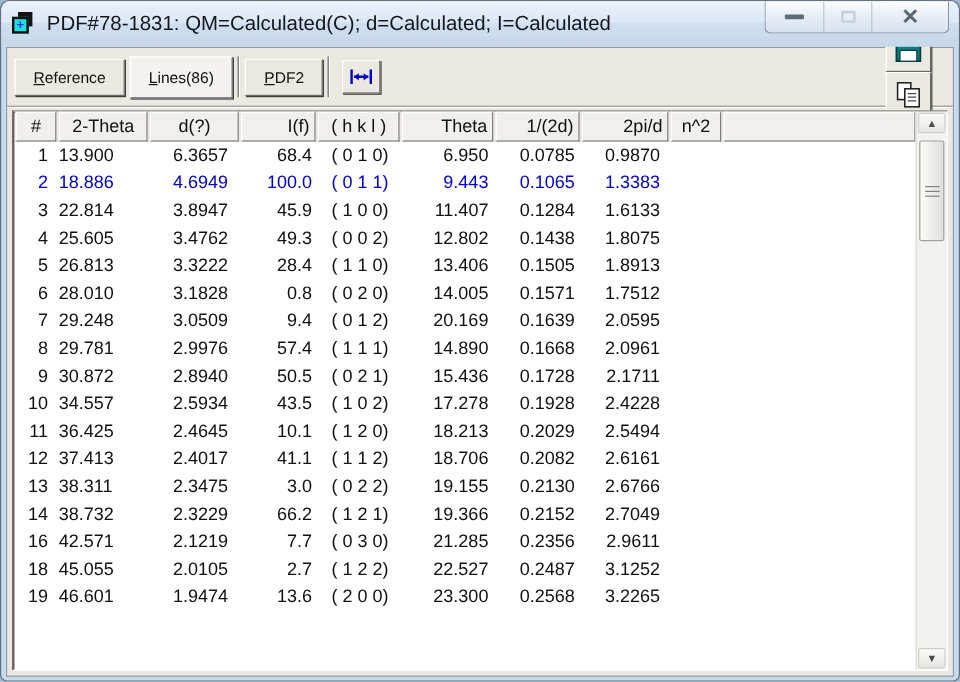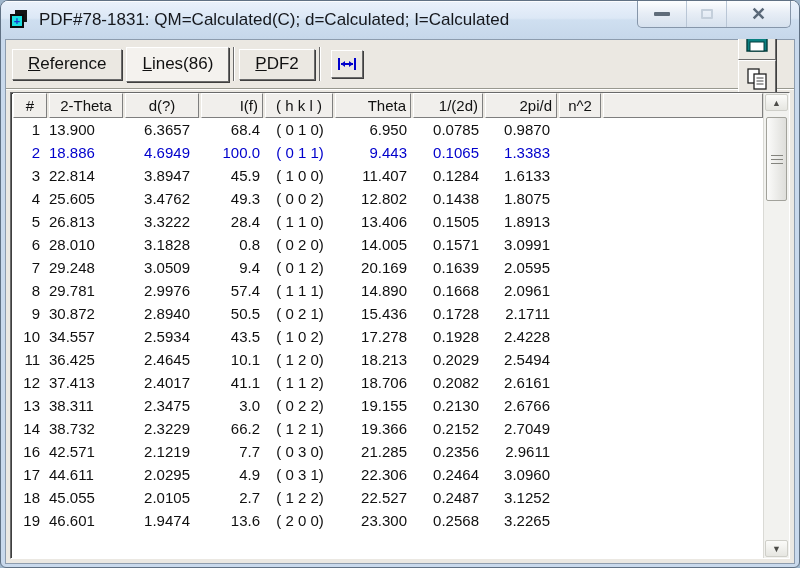--- a/index.html
+++ b/index.html
@@ -25,21 +25,21 @@
   .min-glyph{width:16px;height:4px;border:2px solid #5f6c7a;background:#eef3f9;border-radius:1px;}
   .max-glyph{width:12px;height:10px;border:2px solid #c4cfdb;border-radius:1px;}
   .close-glyph{font-size:18px;font-weight:bold;color:#5a6878;line-height:1;}
   
   .frame-body{margin:0 4px 4px 4px;height:525px;border:1px solid #8d9cae;background:#ebe8e2;
     display:flex;flex-direction:column;}
   
   .toolbar{height:49px;border-bottom:1px solid #98988f;box-shadow:0 1px 0 #ffffff;
     display:flex;align-items:center;padding:0 6px;}
   .tabbar{display:flex;align-items:center;height:100%;}
-  .tab{height:31px;display:flex;align-items:center;padding:0 15px;font-size:17px;color:#111;
+  .tab{height:31px;display:flex;align-items:center;padding:0 15px;font-size:13px;color:#111;
     background:#ebe8e2;border:1px solid;border-color:#ffffff #6a6a6a #6a6a6a #ffffff;
     box-shadow:1px 1px 0 #3f3f3f;margin-right:4px;cursor:default;}
   .tab.active{height:35px;background:#f4f2ee;font-weight:normal;}
   .tab u{text-decoration:underline;}
   .tab-sep{width:2px;height:34px;border-left:1px solid #6a6a6a;border-right:1px solid #ffffff;margin:0 4px 0 0;}
   .fit-btn{width:32px;height:28px;margin-left:6px;display:flex;align-items:center;justify-content:center;
     background:#ebe8e2;border:1px solid;border-color:#ffffff #6a6a6a #6a6a6a #ffffff;box-shadow:1px 1px 0 #3f3f3f;}
   .toolbar-right{margin-left:auto;display:flex;align-items:center;flex-direction:column;}
   .combo{display:flex;align-items:stretch;height:34px;padding:2px;background:#ebe8e2;
     border:1px solid;border-color:#ffffff #6a6a6a #6a6a6a #ffffff;box-shadow:1px 1px 0 #3f3f3f;}
@@ -287,21 +287,21 @@
                 <span class="cell c9"></span>
               </div>
               <div class="trow">
                 <span class="cell c0">6</span>
                 <span class="cell c1">28.010</span>
                 <span class="cell c2">3.1828</span>
                 <span class="cell c3">0.8</span>
                 <span class="cell c4">( 0 2 0)</span>
                 <span class="cell c5">14.005</span>
                 <span class="cell c6">0.1571</span>
-                <span class="cell c7">3.0991</span>
+                <span class="cell c7">1.7512</span>
                 <span class="cell c8"></span>
                 <span class="cell c9"></span>
               </div>
               <div class="trow">
                 <span class="cell c0">7</span>
                 <span class="cell c1">29.248</span>
                 <span class="cell c2">3.0509</span>
                 <span class="cell c3">9.4</span>
                 <span class="cell c4">( 0 1 2)</span>
                 <span class="cell c5">20.169</span>
@@ -400,32 +400,20 @@
                 <span class="cell c2">2.1219</span>
                 <span class="cell c3">7.7</span>
                 <span class="cell c4">( 0 3 0)</span>
                 <span class="cell c5">21.285</span>
                 <span class="cell c6">0.2356</span>
                 <span class="cell c7">2.9611</span>
                 <span class="cell c8"></span>
                 <span class="cell c9"></span>
               </div>
               <div class="trow">
-                <span class="cell c0">17</span>
-                <span class="cell c1">44.611</span>
-                <span class="cell c2">2.0295</span>
-                <span class="cell c3">4.9</span>
-                <span class="cell c4">( 0 3 1)</span>
-                <span class="cell c5">22.306</span>
-                <span class="cell c6">0.2464</span>
-                <span class="cell c7">3.0960</span>
-                <span class="cell c8"></span>
-                <span class="cell c9"></span>
-              </div>
-              <div class="trow">
                 <span class="cell c0">18</span>
                 <span class="cell c1">45.055</span>
                 <span class="cell c2">2.0105</span>
                 <span class="cell c3">2.7</span>
                 <span class="cell c4">( 1 2 2)</span>
                 <span class="cell c5">22.527</span>
                 <span class="cell c6">0.2487</span>
                 <span class="cell c7">3.1252</span>
                 <span class="cell c8"></span>
                 <span class="cell c9"></span>

